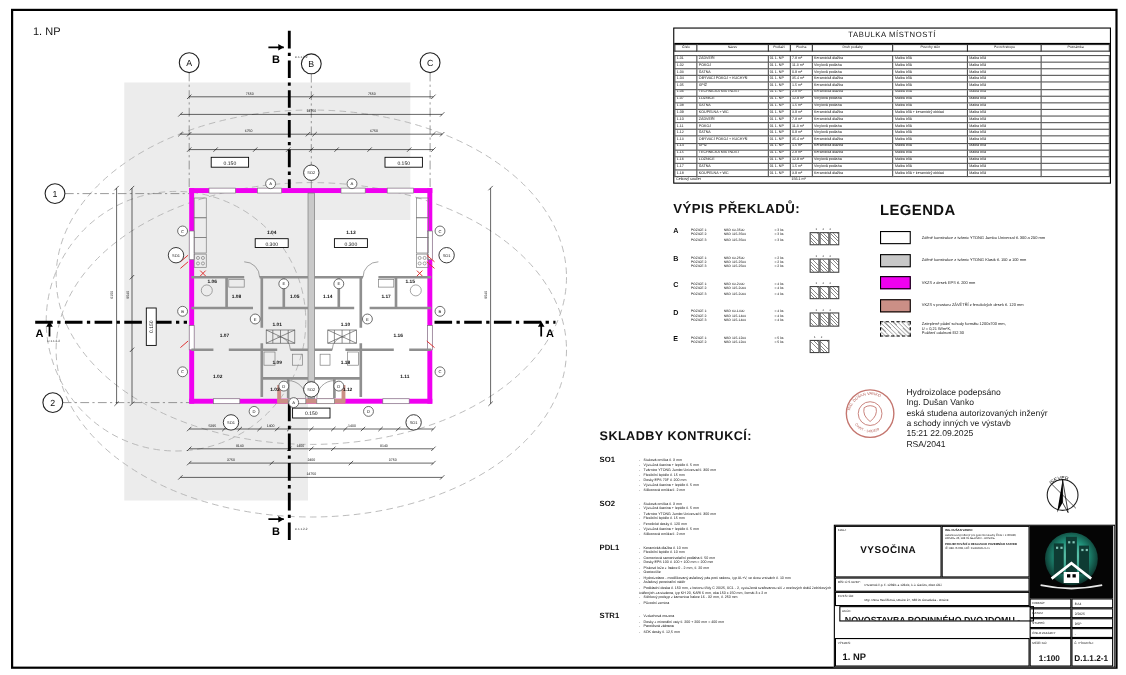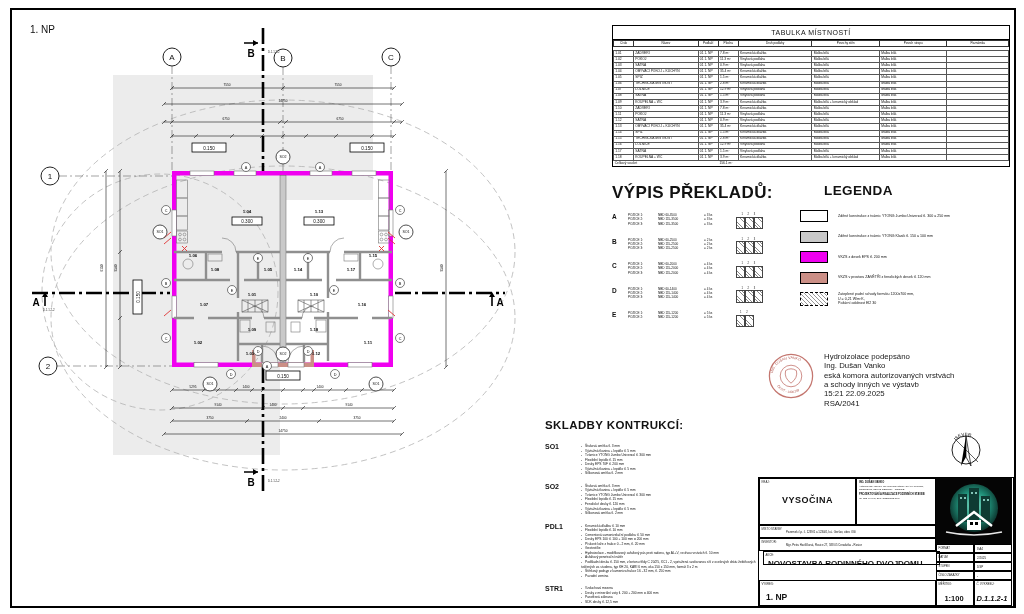--- a/index.html
+++ b/index.html
@@ -10,46 +10,46 @@
   
   .rtable{left:612px;top:25px;width:396px;border:1px solid #000;background:#fff;}
   .rtable .ttl{font-size:7px;text-align:center;padding:3px 0 2.5px;border-bottom:1px solid #000;letter-spacing:.5px;}
   table.rooms{width:100%;border-collapse:collapse;table-layout:fixed;}
   table.rooms th{font-size:3.1px;font-weight:normal;border:.5px solid #333;padding:.7px 1px;text-align:center;overflow:hidden;white-space:nowrap;}
   table.rooms td{font-size:3.3px;border:.5px solid #555;padding:.68px 1.2px;overflow:hidden;white-space:nowrap;line-height:1.15;}
   table.rooms tr.sp td{border:none;height:3px;padding:0;}
   table.rooms tfoot td{border:none;border-top:.8px solid #000;font-size:3.3px;}
   
   .vypis{left:612px;top:183px;width:182px;}
-  .bigttl{font-size:17px;font-weight:bold;letter-spacing:.4px;margin:0 0 10px 0;}
+  .bigttl{font-size:12px;font-weight:bold;letter-spacing:.4px;margin:0 0 10px 0;}
   .vp-item{display:flex;align-items:flex-start;margin-bottom:8.5px;}
   .vp-key{width:16px;font-weight:bold;font-size:6.5px;}
   table.vp{border-collapse:collapse;}
   table.vp td{font-size:3.1px;line-height:1.4;padding:0 0 0 0;white-space:nowrap;}
   table.vp td:nth-child(1){width:30px;}
   table.vp td:nth-child(2){width:46px;}
   table.vp td:nth-child(3){width:22px;}
   .vp-diag{margin-left:10px;text-align:center;}
   .dnums{display:block;font-size:2.6px;letter-spacing:2px;margin-bottom:.5px;}
   .dboxes{display:flex;gap:.6px;}
   .dboxes i{display:block;width:6.5px;height:10.5px;border:.5px solid #444;
     background:repeating-linear-gradient(45deg,transparent 0 1.8px,#888 1.8px 2.3px);}
   
   .legenda{left:800px;top:183px;width:212px;}
-  .legenda .bigttl{font-size:13.5px;margin-bottom:12px;margin-left:24px;}
+  .legenda .bigttl{font-size:13.5px;margin-bottom:12px;}
   .lg-row{display:flex;align-items:center;margin-bottom:8.5px;}
   .sw{flex:0 0 26px;height:10px;border:.9px solid #000;margin-right:10px;}
   .sw-white{background:#fff;}
   .sw-gray{background:#c8c8c8;}
   .sw-magenta{background:#f000f0;}
   .sw-rose{background:#cb8f86;}
   .sw-hatch{background:repeating-linear-gradient(45deg,#fff 0 2px,#999 2px 2.8px);border-style:dashed;height:12px;}
   .lg-txt{font-size:3.6px;line-height:1.3;white-space:pre-line;}
   
-  .skladby{left:545px;top:391px;width:218px;margin-top:28px;}
+  .skladby{left:545px;top:391px;width:218px;}
   .skladby .bigttl{font-size:11.5px;margin-bottom:12px;}
   .sk-item{display:flex;margin-bottom:7px;}
   .sk-code{flex:0 0 36px;font-weight:bold;font-size:7px;}
   .sk-item ul{margin:1px 0 0 0;padding:0;list-style:none;font-size:3.25px;line-height:1.4;width:175px;}
   .sk-item li::before{content:"-";margin-right:3px;}
   
   .sig{left:764px;top:348px;width:250px;display:flex;align-items:flex-start;}
   .sig ul{margin:4px 0 0 6px;padding:0;list-style:none;font-size:7.8px;line-height:1.2;color:#1a1a1a;}
   
   .tblock{left:758px;top:477px;width:254px;height:128px;border:1.3px solid #000;background:#fff;}
@@ -784,21 +784,21 @@
       </defs>
       <circle cx="30" cy="30" r="24" fill="none" stroke="#c4766f" stroke-width="1.4"></circle>
       <circle cx="30" cy="30" r="12" fill="none" stroke="#c4766f" stroke-width=".9"></circle>
       <path d="M24 24 q6 -4 12 0 q2 8 -6 14 q-8 -6 -6 -14 z" fill="none" stroke="#c4766f" stroke-width=".9"></path>
       <text font-size="4" fill="#b35c55"><textPath href="#sArcT" startOffset="8%">ING. DUŠAN VANKO</textPath></text>
       <text font-size="3.6" fill="#b35c55"><textPath href="#sArcB" startOffset="12%">ČKAIT - 1400339</textPath></text>
     </svg>
     <ul>
         <li>Hydroizolace podepsáno</li>
         <li>Ing. Dušan Vanko</li>
-        <li>eská komora autorizovaných vrstvách</li>
+        <li>eská studena autorizovaných inženýr</li>
         <li>a schody    inných ve výstavb</li>
         <li>15:21 22.09.2025</li>
         <li>RSA/2041</li>
       </ul>
   </div>
 
   <svg class="abs" style="left:944px;top:424px" width="44" height="50" viewBox="0 0 44 50">
     <defs>
         <path id="nArc" d="M 8 26 A 14 14 0 1 1 36 26" fill="none"></path>
       </defs>
@@ -891,18 +891,18 @@
     <div class="tb" style="left:177px;top:93px;width:38px;height:9px;">
         <div class="meta-l">ČÍSLO ZAKÁZKY</div>
       </div>
     <div class="tb" style="left:215px;top:93px;width:38px;height:9px;">
         <div class="meta-v">-</div>
       </div>
     <div class="tb thick" style="left:177px;top:102px;width:38px;height:26px;">
       <span class="lbl">MĚŘÍTKO:</span>
       <div class="big-v">1:100</div>
     </div>
-    <div class="tb thick" style="left:215px;top:102px;width:38px;height:26px;font-style:italic;">
+    <div class="tb thick" style="left:215px;top:102px;width:38px;height:26px;">
       <span class="lbl">Č. VÝKRESU:</span>
       <div class="big-v">D.1.1.2-1</div>
     </div>
   </div>
 </div>
 
 </body></html>

